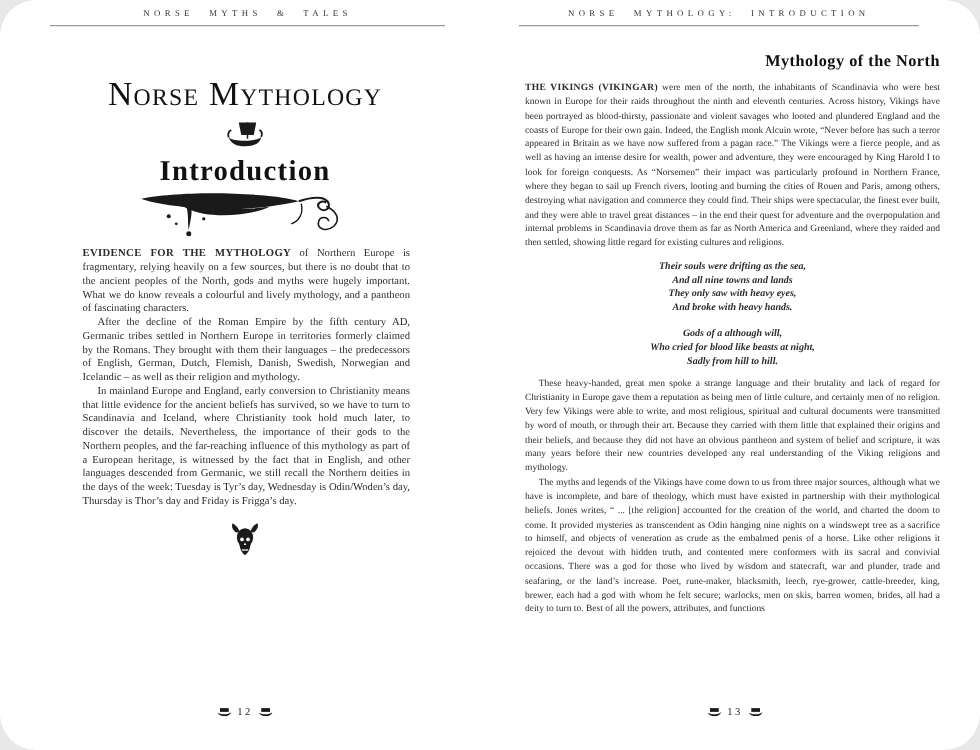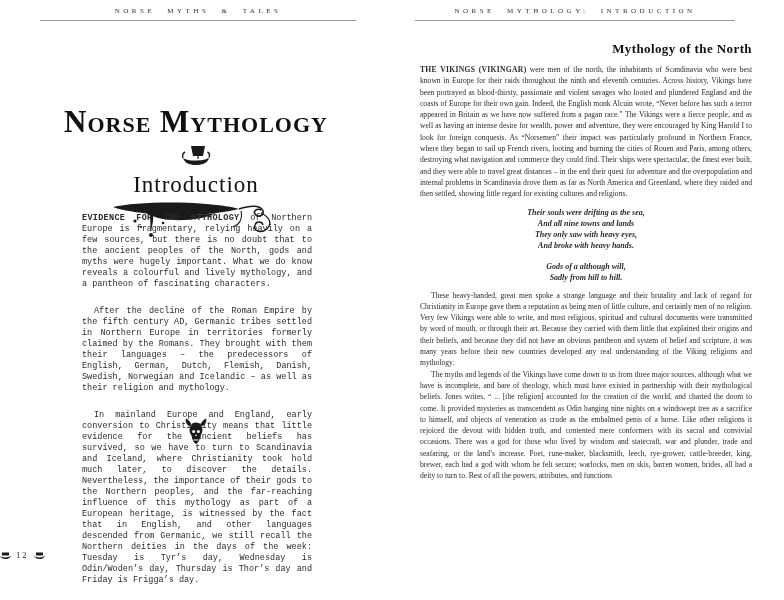--- a/index.html
+++ b/index.html
@@ -4,54 +4,55 @@
 <style>
   html,body{margin:0;padding:0;background:#e8e8e8;}
   .spread{
     position:relative;
     width:784px;height:600px;
     background:#ffffff;
     font-family:"Liberation Serif", serif;
     color:#222;
     overflow:hidden;
     margin:0 auto;
+    border-radius:29px;
   }
   .page{position:absolute;top:0;height:600px;width:392px;}
   .page-left{left:0;}
   .page-right{left:392px;}
 
   
   .running-head{
     position:absolute;top:7px;text-align:center;
     font-size:7px;letter-spacing:3.5px;word-spacing:7px;
     color:#333;padding-bottom:5px;border-bottom:1px solid #9a9a9a;
     font-family:"Liberation Serif", serif;
   }
   .page-left .running-head{left:40px;width:316px;}
   .page-right .running-head{left:23px;width:320px;}
 
   
   .title-block{position:absolute;top:62px;left:0;width:392px;text-align:center;}
   .book-title{
-    font-variant:small-caps;font-weight:700;font-size:31px;
-    letter-spacing:1px;color:#111;line-height:1;margin-top:44px;
+    font-variant:small-caps;font-weight:400;font-size:27px;
+    letter-spacing:1px;color:#111;line-height:1;
   }
   .ship-wrap{margin-top:8px;height:22px;}
   .chapter-title{
-    font-weight:400;font-size:23px;letter-spacing:1px;color:#111;
+    font-weight:700;font-size:23px;letter-spacing:1px;color:#111;
     margin-top:6px;line-height:1;
   }
   .flourish-wrap{margin-top:3px;height:44px;}
 
   
   .body-left{
     position:absolute;top:197px;left:66px;width:262px;
     font-size:8.5px;line-height:11px;text-align:justify;color:#2b2b2b;
   }
-  .body-left p{margin:16px;font-family:Liberation Mono, monospace;}
+  .body-left p{margin:0;}
   .body-left p.indent{text-indent:12px;}
   .lead-in{font-weight:700;letter-spacing:.3px;}
 
   .skull-wrap{position:absolute;top:418px;left:0;width:392px;text-align:center;}
 
   .body-right{
     position:absolute;top:42px;left:28px;width:332px;
     font-size:7.6px;line-height:11.3px;text-align:justify;color:#2b2b2b;
   }
   .body-right p{margin:0;}
@@ -61,22 +62,22 @@
     margin:0 0 9px 0;letter-spacing:.4px;line-height:1;
   }
   .verse{
     text-align:center;font-style:italic;font-size:8px;line-height:11px;
     margin:7px 0;color:#2b2b2b;font-weight:bold;
   }
   .verse + .verse{margin-top:10px;}
 
   
   .footer{
-    position:absolute;bottom:40px;left:0;width:392px;
-    display:flex;align-items:center;justify-content:flex-start;gap:5px;
+    position:absolute;bottom:26px;left:0;width:392px;
+    display:flex;align-items:center;justify-content:center;gap:5px;
   }
   .page-num{font-size:8.5px;letter-spacing:2px;color:#222;}
   .footer svg{display:block;}
 </style>
 </head>
 <body>
 
 <div class="spread">
 
   <div class="page page-left">
@@ -168,22 +169,34 @@
 
       <div class="verse">
         <div>Their souls were drifting as the sea,</div>
         <div>And all nine towns and lands</div>
         <div>They only saw with heavy eyes,</div>
         <div>And broke with heavy hands.</div>
       </div>
 
       <div class="verse">
         <div>Gods of a although will,</div>
+        <div>Who cried for blood like beasts at night,</div>
         <div>Sadly from hill to hill.</div>
       </div>
 
       <p class="indent">These heavy-handed, great men spoke a strange language and their brutality and lack of regard for Christianity in Europe gave them a reputation as being men of little culture, and certainly men of no religion. Very few Vikings were able to write, and most religious, spiritual and cultural documents were transmitted by word of mouth, or through their art. Because they carried with them little that explained their origins and their beliefs, and because they did not have an obvious pantheon and system of belief and scripture, it was many years before their new countries developed any real understanding of the Viking religions and mythology.</p>
       <p class="indent">The myths and legends of the Vikings have come down to us from three major sources, although what we have is incomplete, and bare of theology, which must have existed in partnership with their mythological beliefs. Jones writes, “ ... [the religion] accounted for the creation of the world, and charted the doom to come. It provided mysteries as transcendent as Odin hanging nine nights on a windswept tree as a sacrifice to himself, and objects of veneration as crude as the embalmed penis of a horse. Like other religions it rejoiced the devout with hidden truth, and contented mere conformers with its sacral and convivial occasions. There was a god for those who lived by wisdom and statecraft, war and plunder, trade and seafaring, or the land’s increase. Poet, rune-maker, blacksmith, leech, rye-grower, cattle-breeder, king, brewer, each had a god with whom he felt secure; warlocks, men on skis, barren women, brides, all had a deity to turn to. Best of all the powers, attributes, and functions</p>
     </div>
 
+    <div class="footer">
+      <svg width="11" height="7" viewBox="0 0 11 7" aria-hidden="true">
+        <path d="M0 4 C2 6 9 6 11 3.5 C10 6.5 7 7 5.5 7 C3 7 1 6 0 4 Z" fill="#1a1a1a"></path>
+        <rect x="2" y="0.5" width="7" height="3" fill="#1a1a1a"></rect>
+      </svg>
+      <span class="page-num">13</span>
+      <svg width="11" height="7" viewBox="0 0 11 7" aria-hidden="true">
+        <path d="M0 4 C2 6 9 6 11 3.5 C10 6.5 7 7 5.5 7 C3 7 1 6 0 4 Z" fill="#1a1a1a"></path>
+        <rect x="2" y="0.5" width="7" height="3" fill="#1a1a1a"></rect>
+      </svg>
+    </div>
   </div>
 
 </div>
 
 </body></html>

